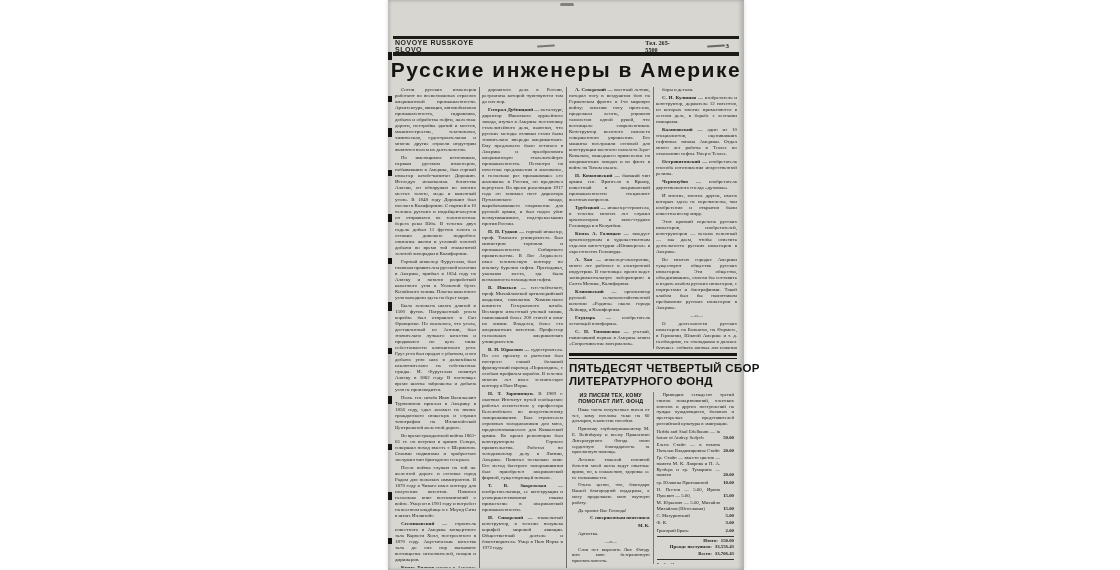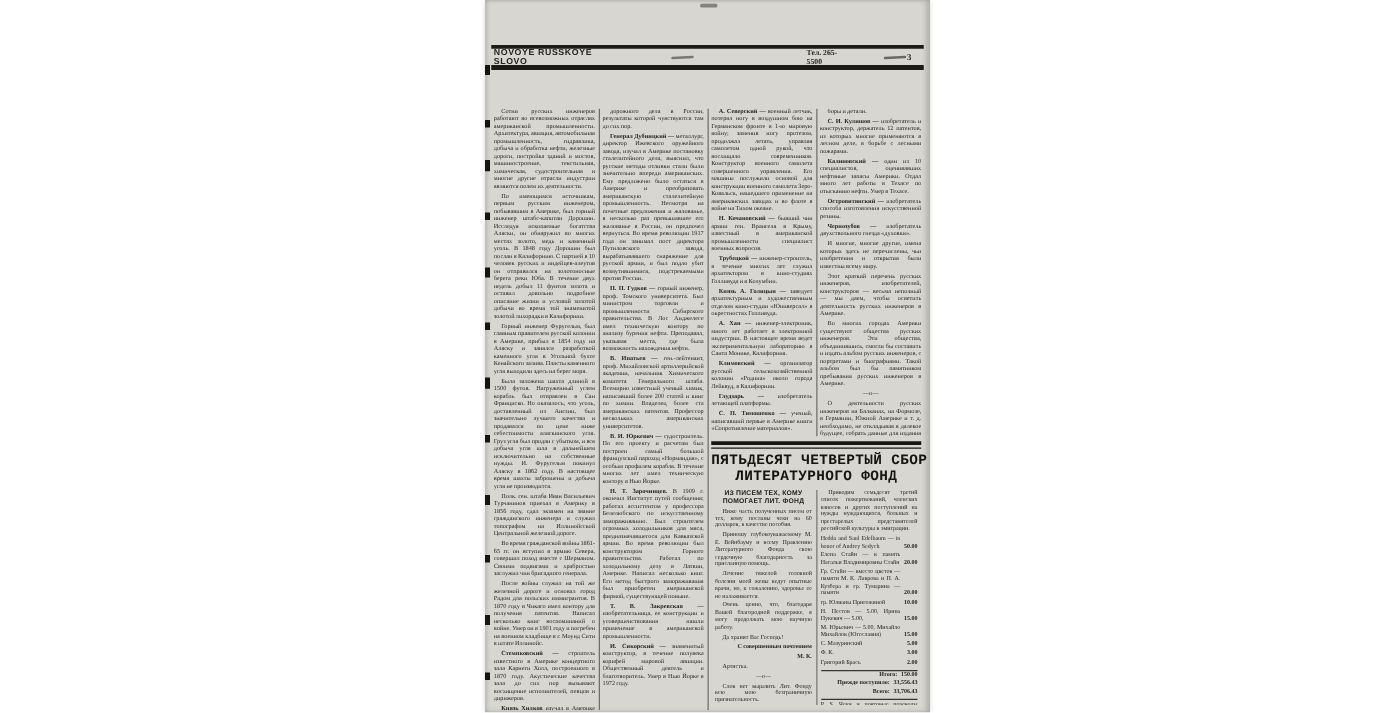--- a/index.html
+++ b/index.html
@@ -44,21 +44,21 @@
   .vr1 { left:84px; height:481px; } .vr2 { left:171px; height:481px; } .vr3 { left:258px; height:262px; }
 
   .para { text-indent:6px; margin-bottom:2px; }
   .para b { font-weight:bold; }
   .para.center { text-align:center; text-indent:0; }
   .para.right { text-align:right; text-indent:0; font-weight:bold; }
 
   .fund { position:absolute; left:174px; top:266px; width:168px; height:215px; }
   .fund-topline { height:6px; border-top:3px solid #171714; border-bottom:1px solid #171714; margin-bottom:3px; }
   .fund-title {
-    font-family:Liberation Mono, monospace; font-weight:bold; text-align:center;
+    font-family:Liberation Sans, sans-serif; font-weight:bold; 
     font-size:11.5px; line-height:13px; letter-spacing:.3px; color:#141412; white-space:nowrap;
   }
   .fund-cols { position:relative; display:flex; margin-top:4px; height:172px; overflow:hidden; }
   .fund-col { width:50%; padding:0 3px; font-size:4.8px; line-height:5.8px; text-align:justify; overflow:hidden; }
   .fund-divider { width:1px; background:rgba(25,25,22,.5); }
   .letters-heading {
     text-align:center; font-weight:bold; font-family:"Liberation Sans", sans-serif;
     font-size:5.4px; line-height:6.4px; margin-bottom:2px; letter-spacing:.2px;
   }
   .donor { display:flex; margin-bottom:1.5px; }
@@ -98,20 +98,21 @@
       <div class="masthead-row">
         <span class="m-title">NOVOYE RUSSKOYE SLOVO</span>
         <span class="scribble s1"></span>
         <span class="m-phone">Тел. 265-5500</span>
         <span class="scribble s2"></span>
         <span class="m-page">3</span>
       </div>
       <div class="rule t2"></div>
     </div>
 
+    <h1 class="headline">Русские инженеры в Америке</h1>
 
     <div class="columns">
       <div class="col col1">
           <p class="para">Сотни русских инженеров работают во всевозможных отраслях американской промышленности. Архитектура, авиация, автомобильная промышленность, гидравлика, добыча и обработка нефти, железные дороги, постройка зданий и мостов, машиностроение, текстильная, химическая, судостроительная и многие другие отрасли индустрии являются полем их деятельности.</p>
           <p class="para">По имеющимся источникам, первым русским инженером, побывавшим в Америке, был горный инженер штабс-капитан Дорошин. Исследуя ископаемые богатства Аляски, он обнаружил во многих местах золото, медь и каменный уголь. В 1848 году Дорошин был послан в Калифорнию. С партией в 10 человек русских и индейцев-алеутов он отправился на золотоносные берега реки Юба. В течение двух недель добыл 11 фунтов золота и оставил довольно подробное описание жизни и условий золотой добычи во время той знаменитой золотой лихорадки в Калифорнии.</p>
           <p class="para">Горный инженер Фуругельм, был главным правителем русской колонии в Америке, прибыл в 1854 году на Аляску и занялся разработкой каменного угля в Угольной бухте Кенайского залива. Пласты каменного угля выходили здесь на берег моря.</p>
           <p class="para">Была заложена шахта длиной в 1500 футов. Нагруженный углем корабль был отправлен в Сан Франциско. Но оказалось, что уголь, доставленный из Англии, был значительно лучшего качества и продавался по цене ниже себестоимости аляскинского угля. Груз угля был продан с убытком, и вся добыча угля шла в дальнейшем исключительно на собственные нужды. И. Фуругельм покинул Аляску в 1862 году. В настоящее время шахты заброшены и добыча угля не производится.</p>
           <p class="para">Полк. ген. штаба Иван Васильевич Турчанинов приехал в Америку в 1856 году, сдал экзамен на звание гражданского инженера и служил топографом на Иллинойсской Центральной железной дороге.</p>
           <p class="para">Во время гражданской войны 1861-65 гг. он вступил в армию Севера, совершил поход вместе с Шерманом. Своими подвигами и храбростью заслужил чин бригадного генерала.</p>
           <p class="para">После войны служил на той же железной дороге и основал город Радом для польских иммигрантов. В 1870 году в Чикаго имел контору для получения патентов. Написал несколько книг воспоминаний о войне. Умер он в 1901 году и погребен на военном кладбище в г. Моунд Сити в штате Иллинойс.</p>

